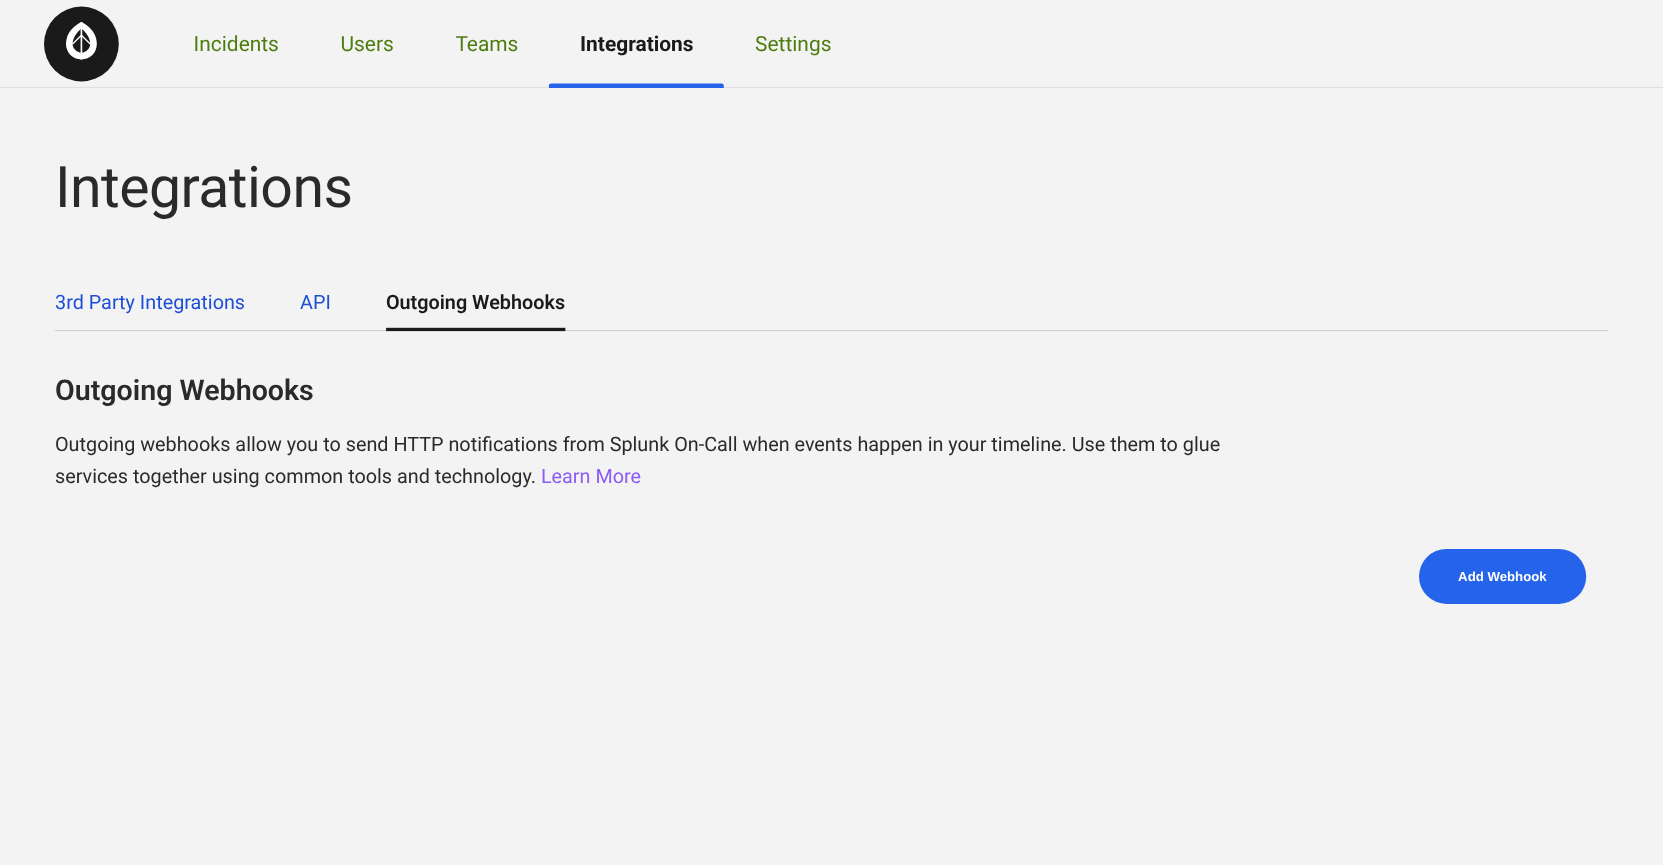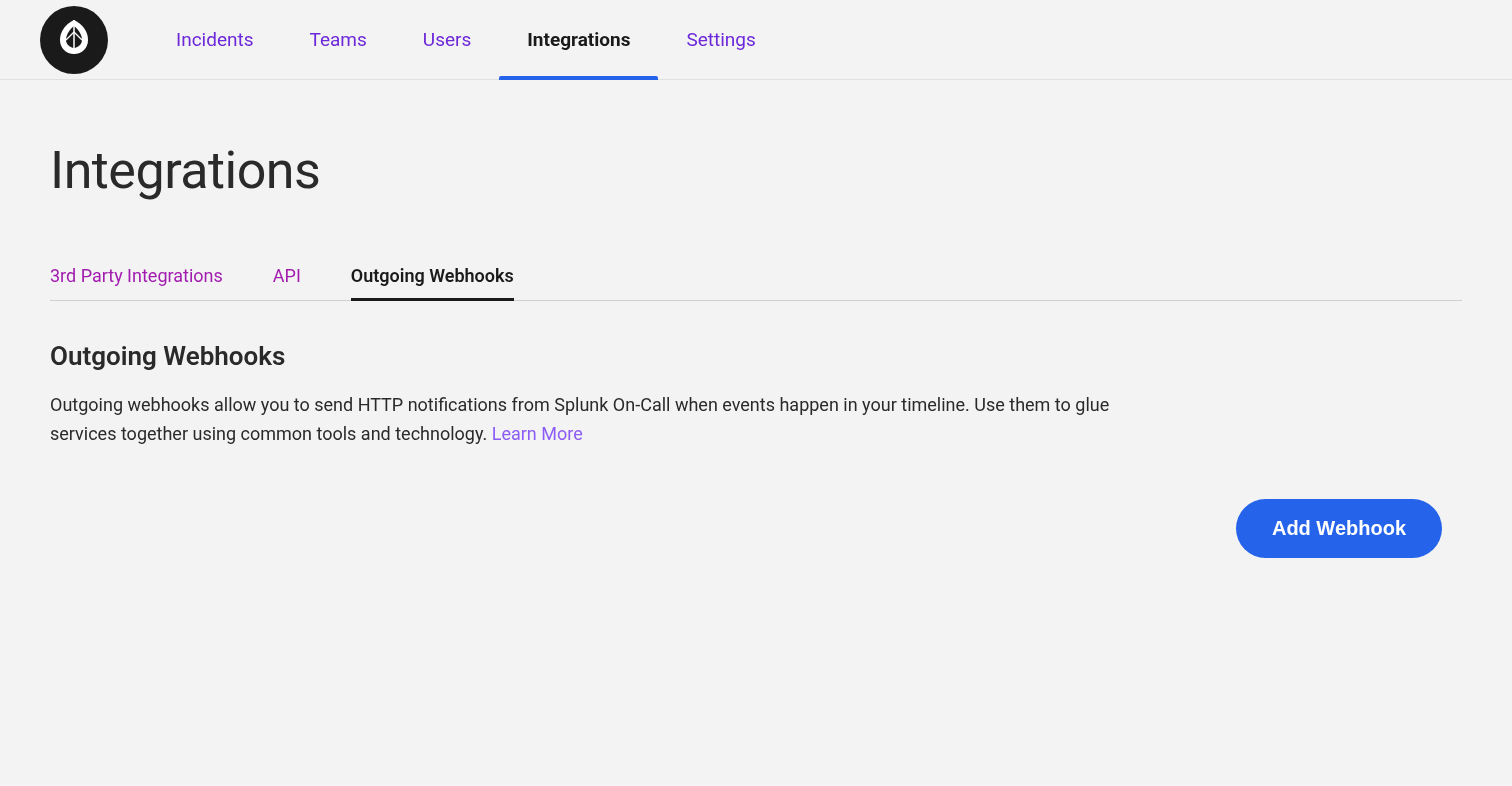--- a/index.html
+++ b/index.html
@@ -50,21 +50,21 @@
       height: 100%;
       gap: 0;
     }
 
     .nav-item {
       padding: 0 28px;
       height: 100%;
       display: flex;
       align-items: center;
       font-size: 19px;
-      color: #6d28d9;
+      color: #4d7c0f;
       cursor: pointer;
       text-decoration: none;
       position: relative;
       white-space: nowrap;
     }
 
     .nav-item.active {
       color: #1a1a1a;
       font-weight: 700;
     }
@@ -100,21 +100,21 @@
       align-items: center;
       gap: 0;
       border-bottom: 1px solid #d0d0d0;
       margin-bottom: 40px;
     }
 
     .sub-tab {
       padding: 14px 0;
       margin-right: 50px;
       font-size: 18px;
-      color: #a21caf;
+      color: #1d4ed8;
       cursor: pointer;
       position: relative;
       white-space: nowrap;
     }
 
     .sub-tab.active {
       color: #1a1a1a;
       font-weight: 600;
     }
 
@@ -156,21 +156,21 @@
       justify-content: flex-end;
       padding-right: 20px;
     }
 
     .add-webhook-btn {
       background-color: #2563eb;
       color: white;
       border: none;
       border-radius: 30px;
       padding: 18px 36px;
-      font-size: 20px;
+      font-size: 12px;
       font-weight: 600;
       cursor: pointer;
       white-space: nowrap;
     }
   </style>
 </head>
 <body>
 
 <nav class="navbar">
   <div class="logo-container">
@@ -181,22 +181,22 @@
         <path d="M18 8C18 8 10 14 10 22C10 26 13.5 29.5 18 30C22.5 29.5 26 26 26 22C26 14 18 8 18 8Z" fill="#1a1a1a"></path>
         <path d="M18 2L18 36" stroke="white" stroke-width="1.5"></path>
         <path d="M18 14L10 22" stroke="white" stroke-width="1.2"></path>
         <path d="M18 14L26 22" stroke="white" stroke-width="1.2"></path>
       </svg>
     </span>
   </div>
 
   <div class="nav-links">
     <a class="nav-item">Incidents</a>
+    <a class="nav-item">Users</a>
     <a class="nav-item">Teams</a>
-    <a class="nav-item">Users</a>
     <a class="nav-item active">Integrations</a>
     <a class="nav-item">Settings</a>
   </div>
 </nav>
 
 <main class="main-content">
 
   <h1 class="page-title">Integrations</h1>
 
   <div class="sub-tabs">

